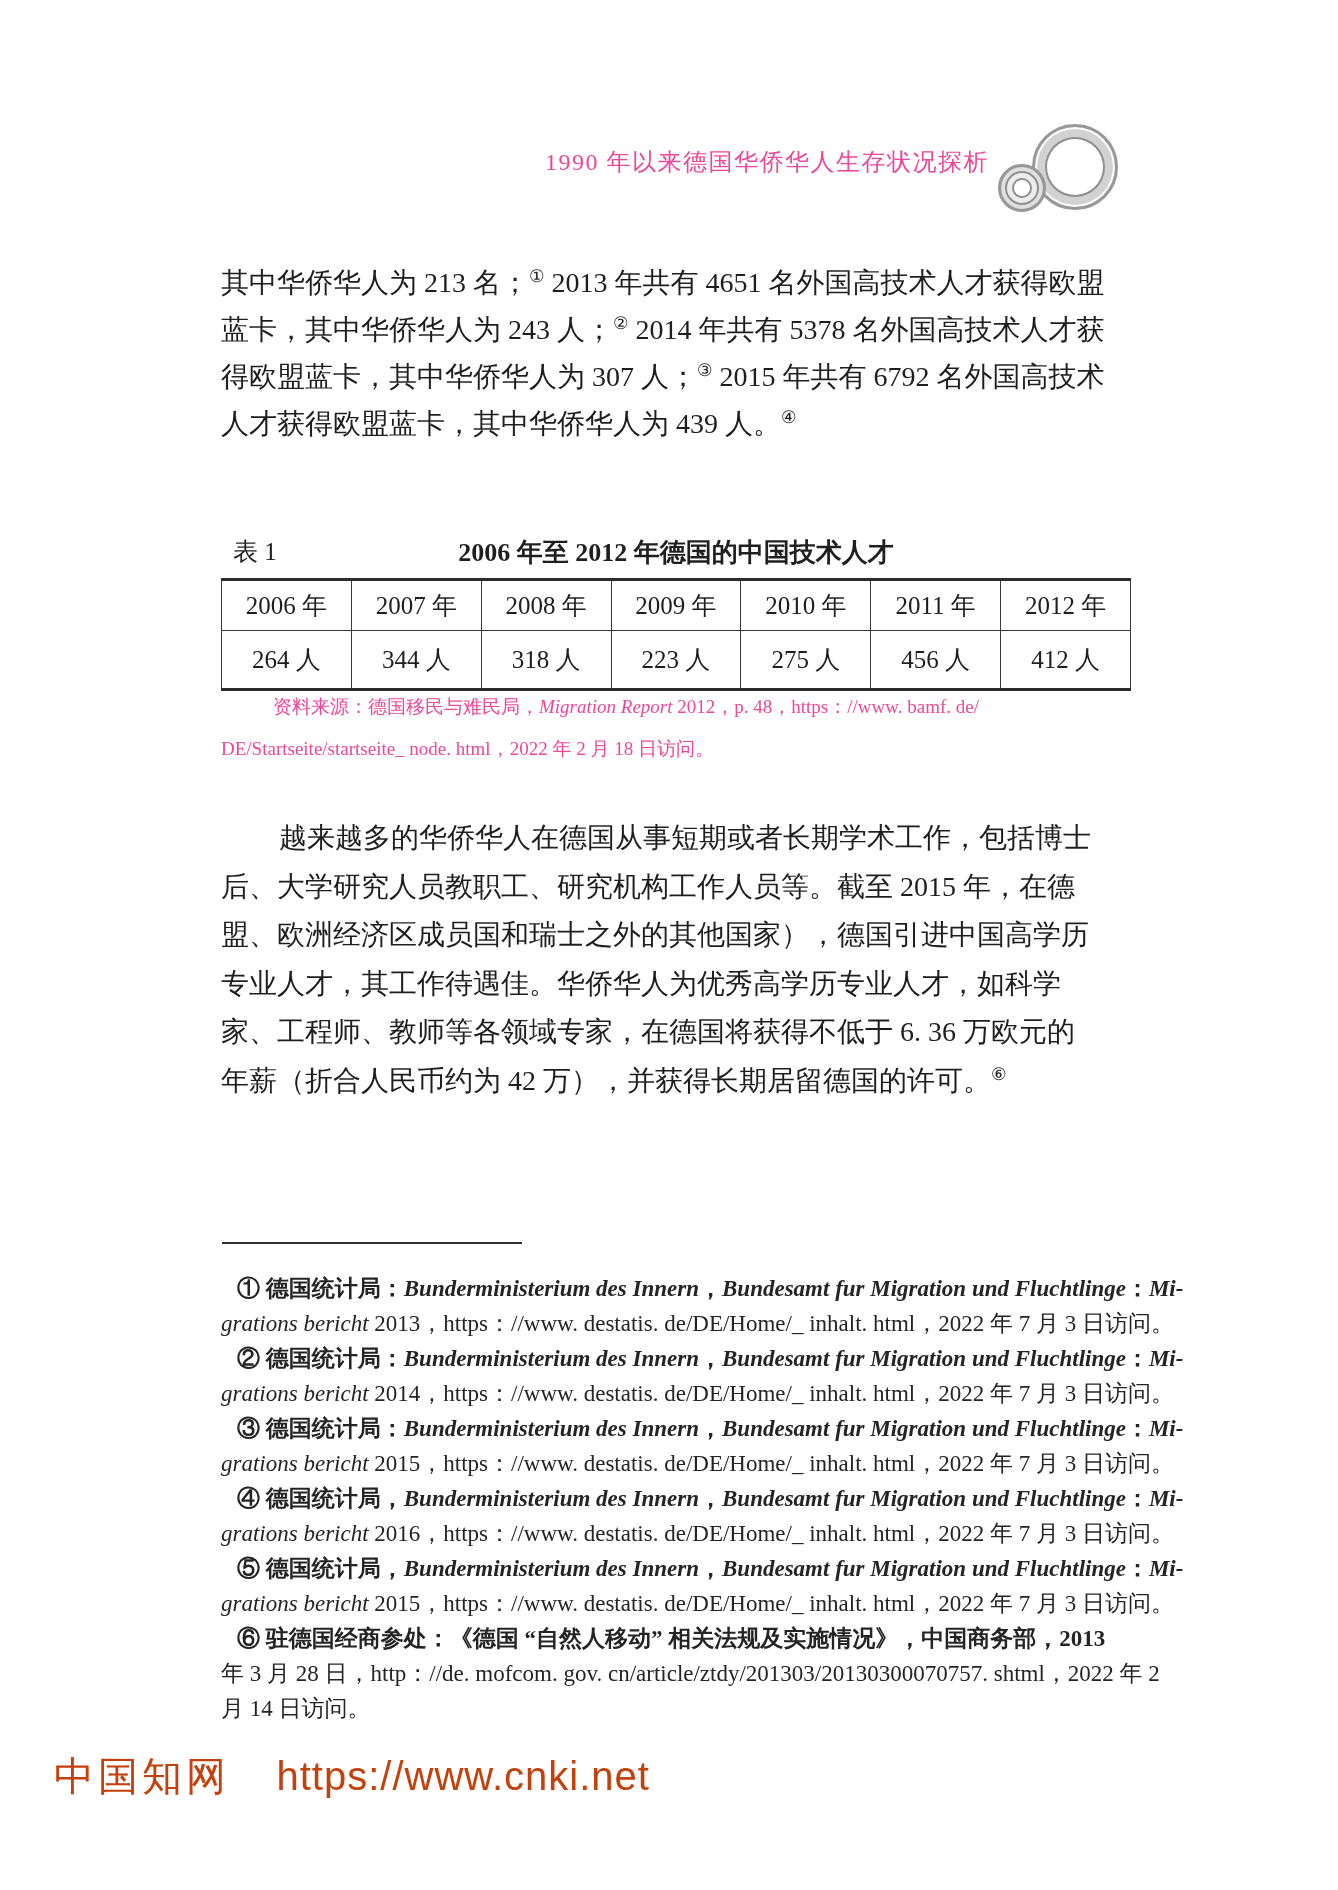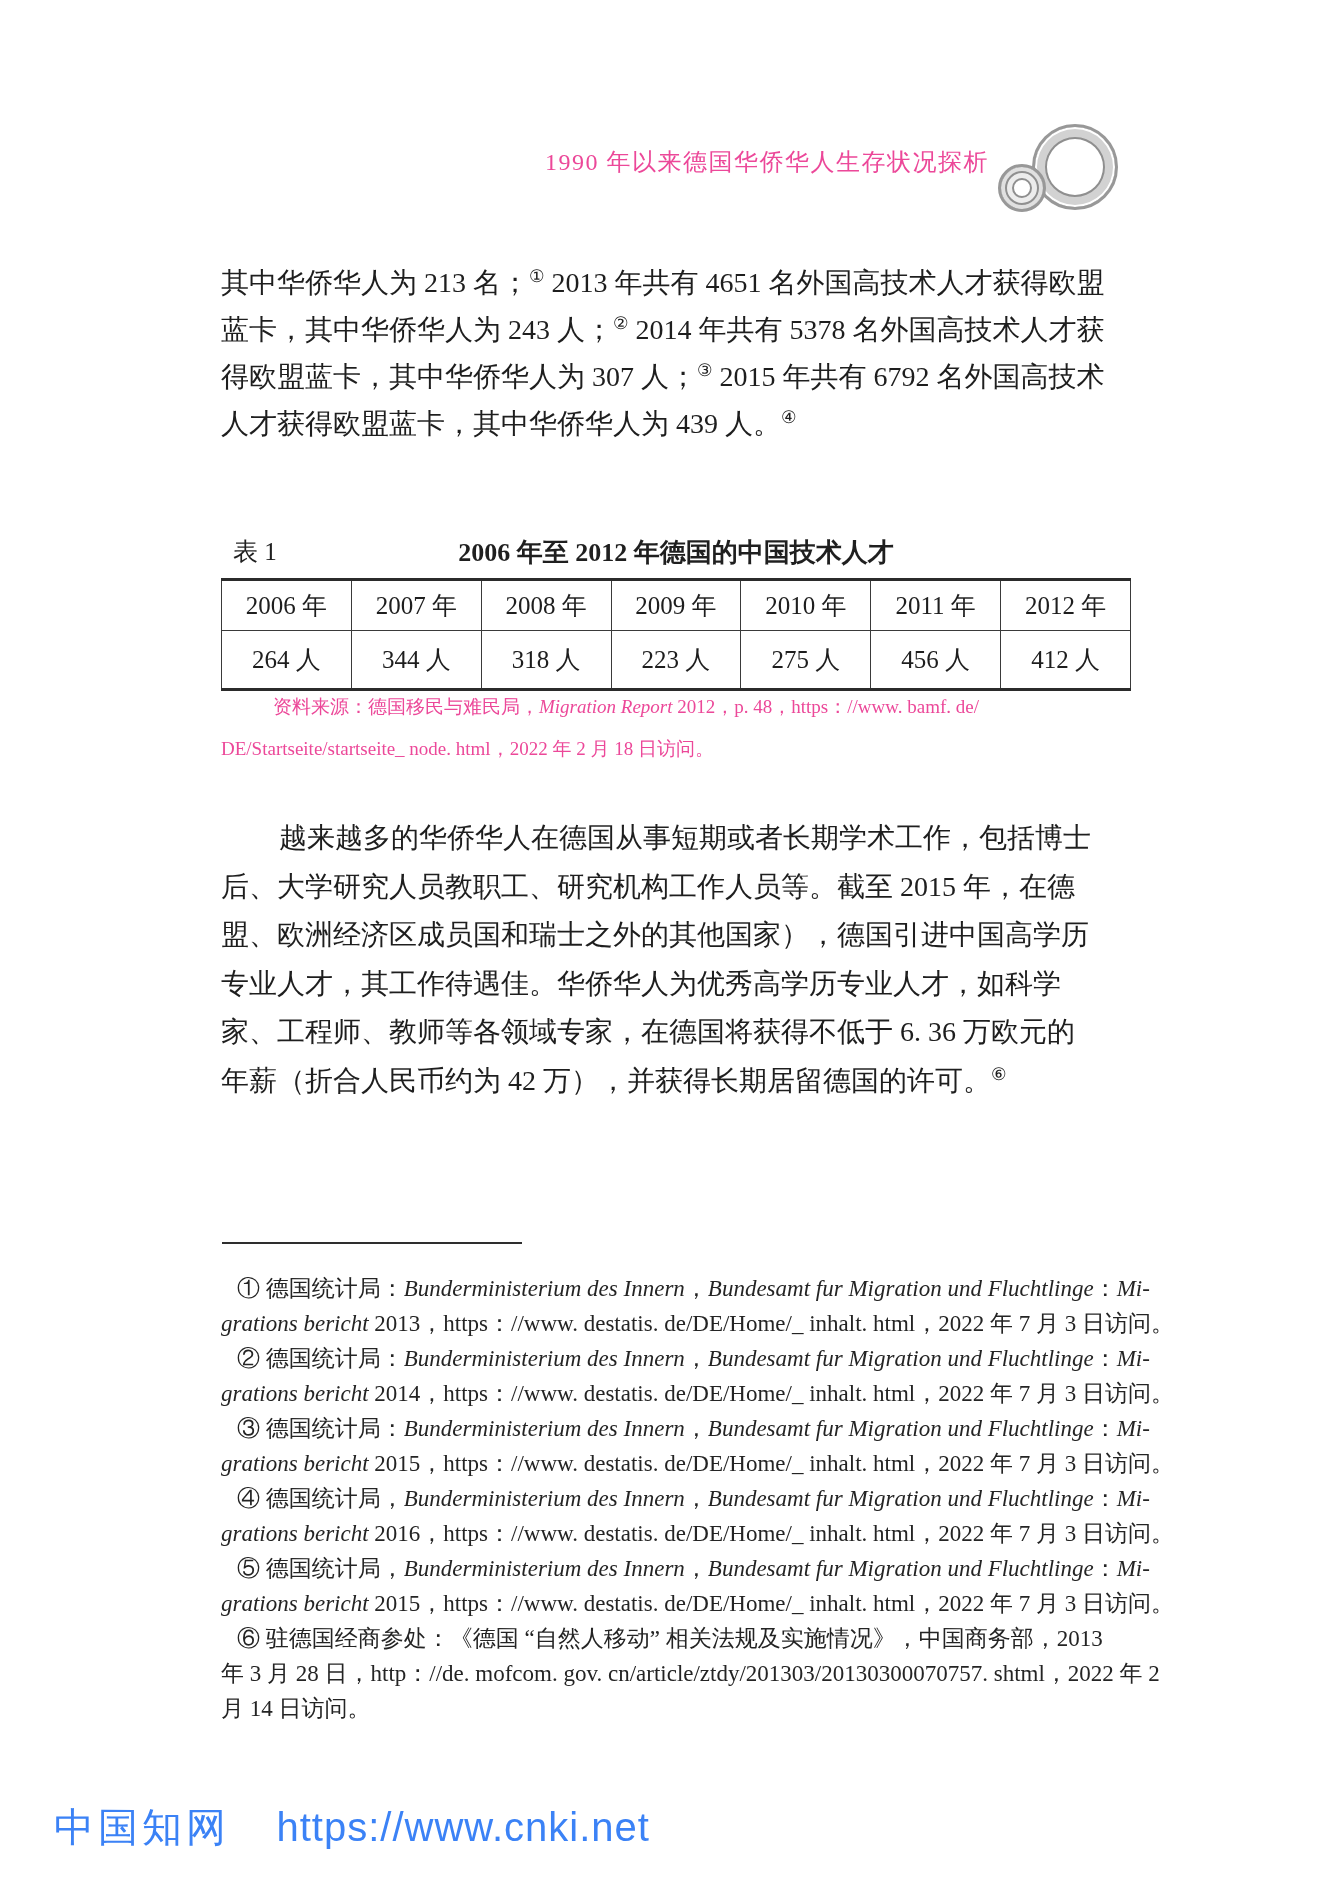--- a/index.html
+++ b/index.html
@@ -47,26 +47,26 @@
   }
   .data-table td { border:1px solid #3a3a3a; text-align:center; vertical-align:middle; }
   .data-table tr.thead-row td { height:47px; }
   .data-table tr.tdata-row td { height:55px; }
   
   .source { position:absolute; top:686px; left:221px; width:910px; font-size:19px; line-height:42px; color:#ec4899; }
   .ind-src { padding-left:52px; }
   
   .fn-sep { position:absolute; top:1242px; left:222px; width:300px; border-top:2px solid #2e2e2e; }
   .footnotes { position:absolute; top:1271px; left:221px; width:918px; font-size:23px; line-height:35px; color:#242424; }
-  .ind-fn { padding-left:16px; }
+  .ind-fn { padding-left:16px;font-weight:bold; }
   
   .page-number { position:absolute; top:1738px; left:221px; width:910px; text-align:center; font-size:26px; color:#2a2a2a; }
   .footer {
-    position:absolute; left:54px; top:1800px;
-    font-family:"Liberation Sans","DejaVu Sans",sans-serif; color:#3b82f6; white-space:nowrap;
+    position:absolute; left:54px; top:1749px;
+    font-family:"Liberation Sans","DejaVu Sans",sans-serif; color:#c2410c; white-space:nowrap;
   }
   .footer-brand { font-size:40px; letter-spacing:4px; }
   .footer-url  { font-size:40px; margin-left:42px; letter-spacing:1px; }
 </style>
 </head>
 <body>
 
 <div class="page">
 
   <div class="hdr-title">1990 年以来德国华侨华人生存状况探析</div>

